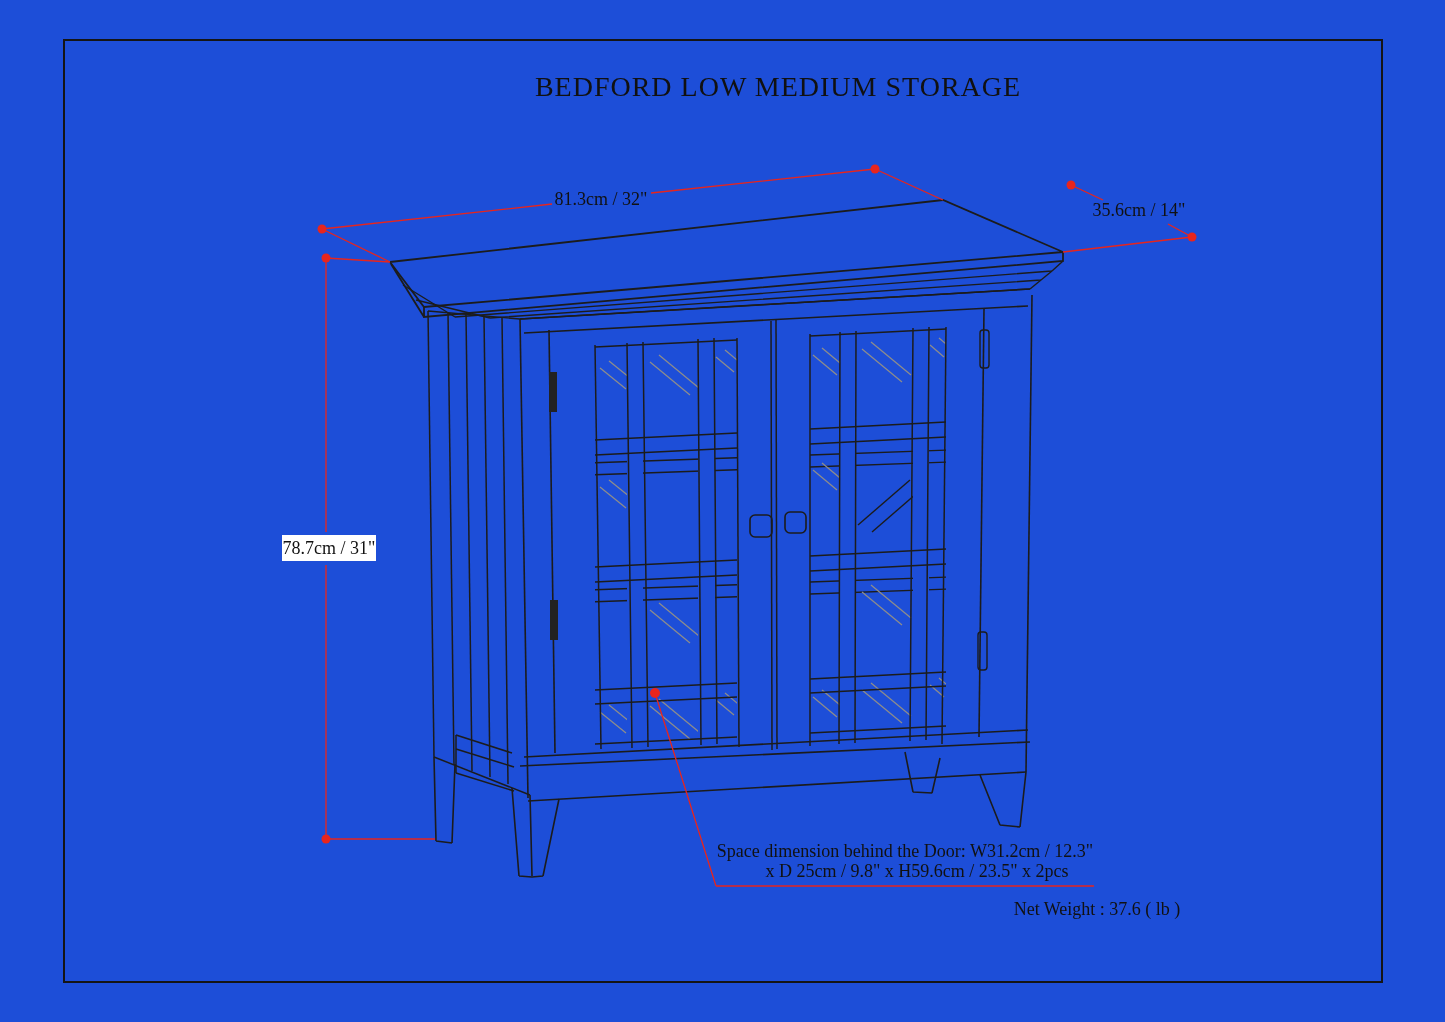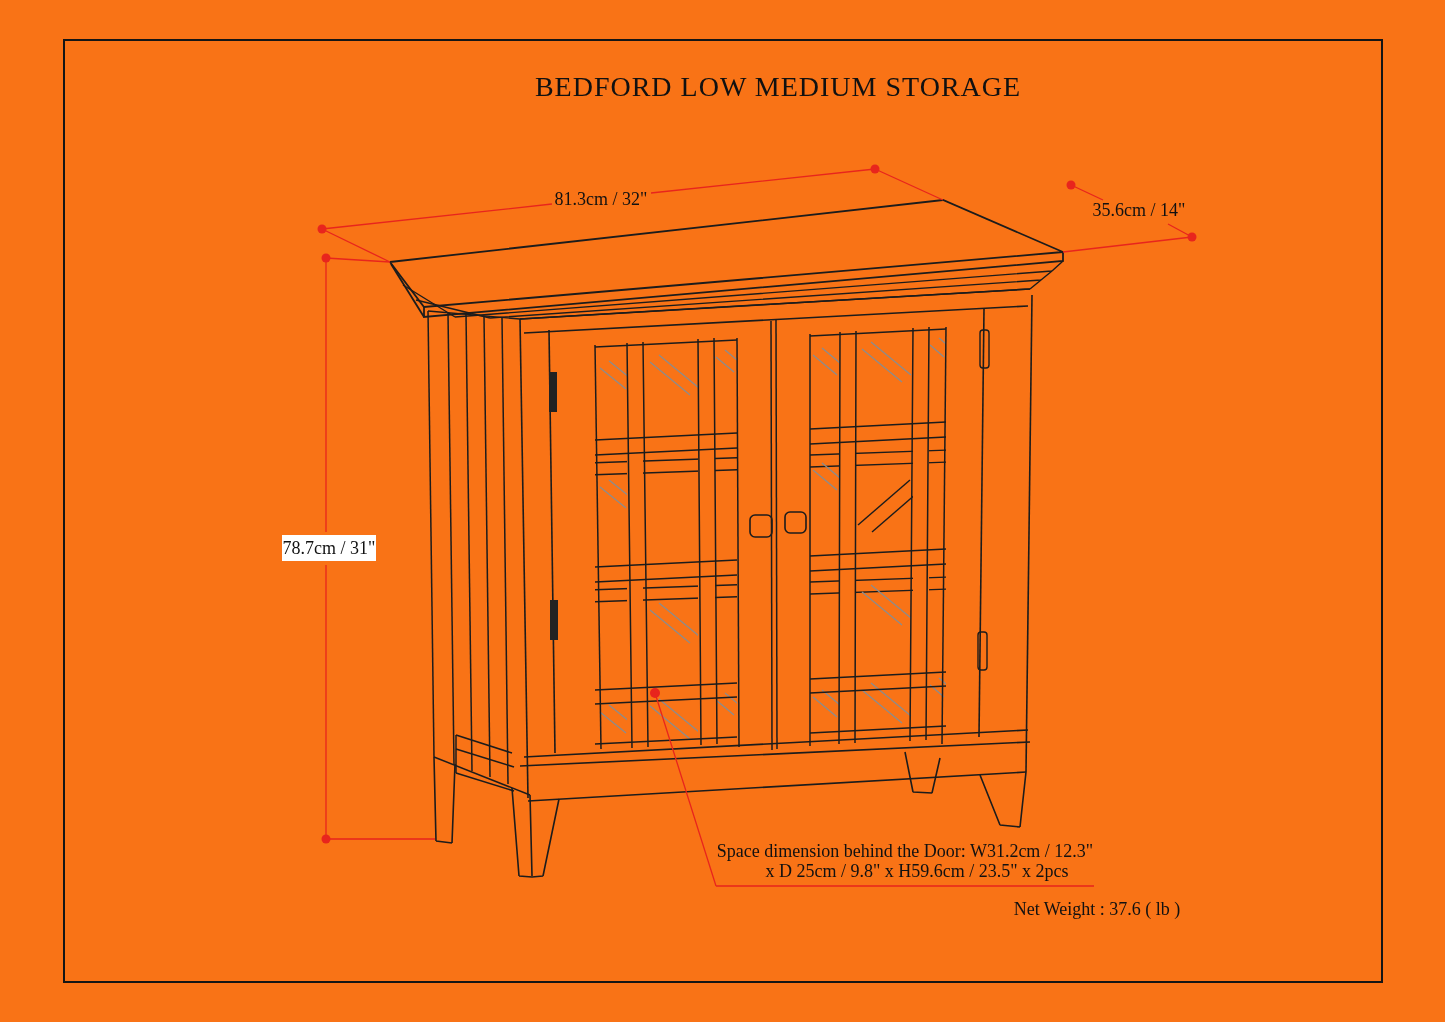--- a/index.html
+++ b/index.html
@@ -1,21 +1,21 @@
 <!DOCTYPE html>
 <html style="--dimension: #e8251d; --line: #1c1c1c; --hatch: #8c8c8c;"><head>
 <meta charset="utf-8">
 <style>
   :root{
     --dimension:#e8251d;
     --line:#1c1c1c;
     --hatch:#8c8c8c;
   }
   html,body{margin:0;padding:0;background:#fff;}
-  #stage{position:relative;width:1445px;height:1022px;background:#f97316;overflow:hidden;
+  #stage{position:relative;width:1445px;height:1022px;background:#1d4ed8;overflow:hidden;
          font-family:"Liberation Serif", serif;}
   #border{position:absolute;left:63px;top:39px;width:1316px;height:940px;border:2px solid #151515;}
   svg{position:absolute;left:0;top:0;}
   .k{stroke:var(--line);fill:none;}
   .r{stroke:var(--dimension);fill:none;stroke-width:1.3;}
   .dot{fill:var(--dimension);stroke:none;}
   .h{stroke:var(--hatch);fill:none;stroke-width:1.3;}
   .txt{fill:#111;font-family:"Liberation Serif", serif;font-size:18px;}
   .title{fill:#111;font-family:"Liberation Serif", serif;font-size:28px;letter-spacing:1px;}
 </style>

